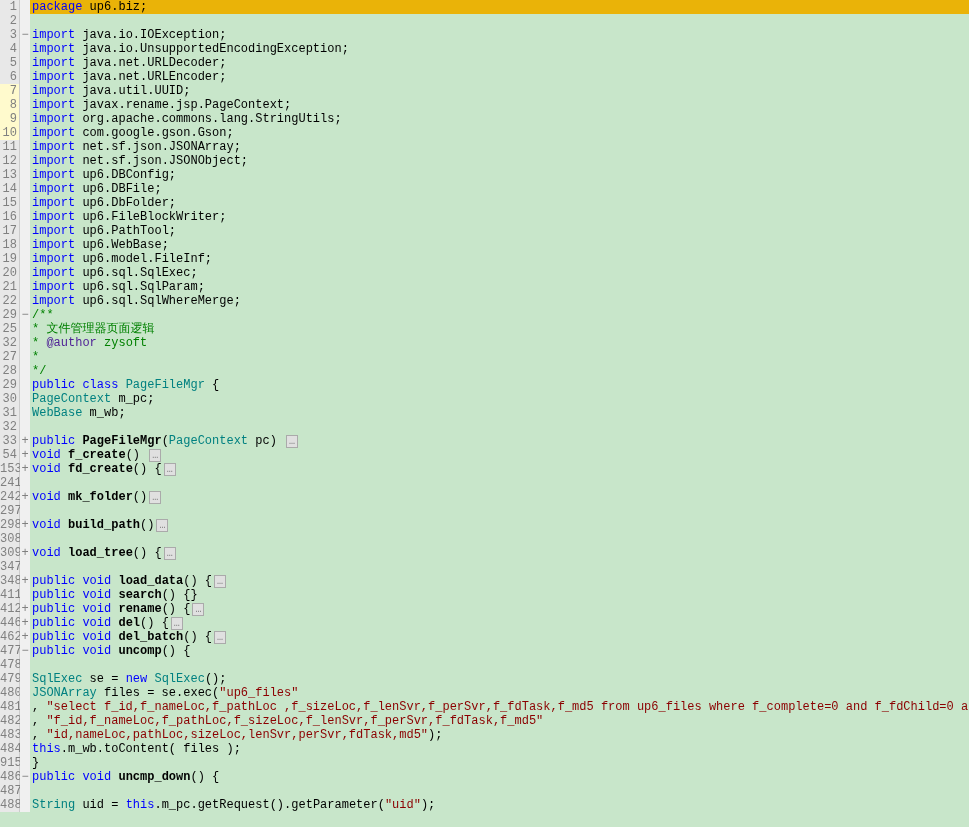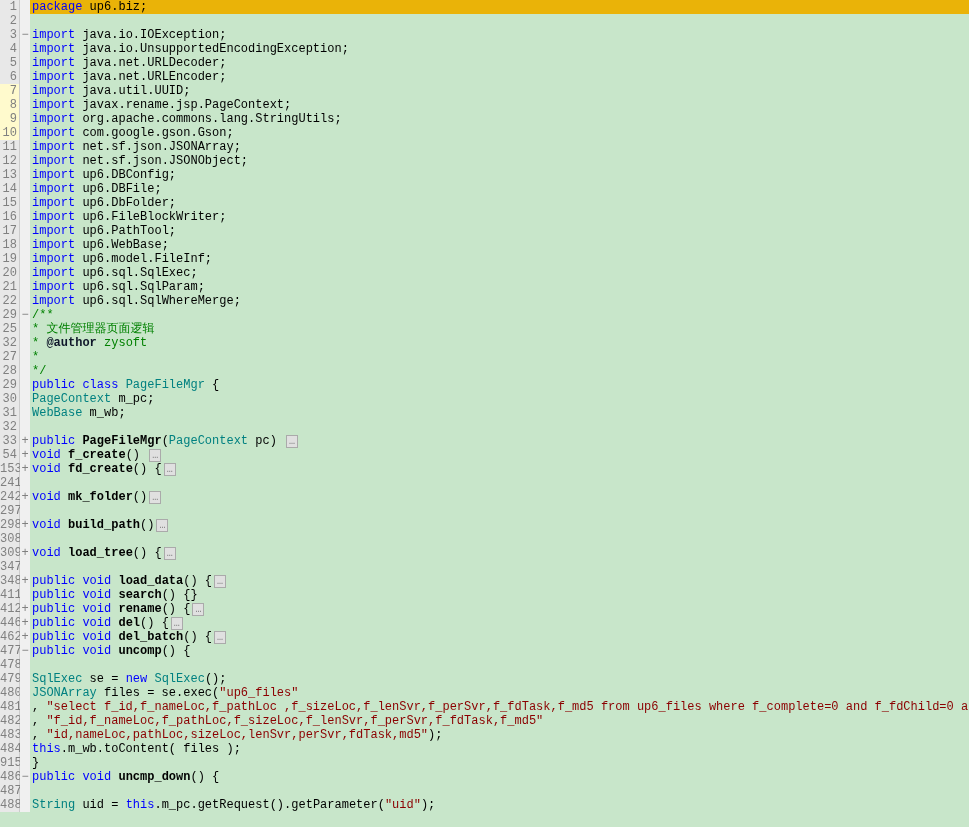--- a/index.html
+++ b/index.html
@@ -8,21 +8,21 @@
 .ln { width:20px; text-align:right; color:#808080; background:#e8e8e8; border-right:1px solid #ccc; padding-right:2px; flex-shrink:0; user-select:none; }
 .ln.m { background:#fffacd; }
 .fd { width:10px; text-align:center; color:#808080; background:#f0f0f0; flex-shrink:0; cursor:pointer; }
 .cd { flex:1; padding-left:2px; }
 .cd.h { background:#eab308; }
 .kw { color:#0000ff; }
 .ty { color:#008080; }
 .fn { font-weight:bold; color:#000; }
 .cm { color:#008000; }
 .st { color:#8b0000; }
-.jt { color:#0f172a; font-weight:bold; }
+.jt { color:#4c1d95; font-weight:normal; }
 .fs { color:#808080; background:#e0e0e0; border:1px solid #aaa; padding:0 2px; font-size:10px; margin-left:2px; }
 </style>
 </head>
 <body>
 
 <div id="editor">
     <div class="row">
       <div class="ln">1</div>
       <div class="fd"></div>
       <div class="cd h"><span class="kw">package</span><span> up6.biz;</span></div>

